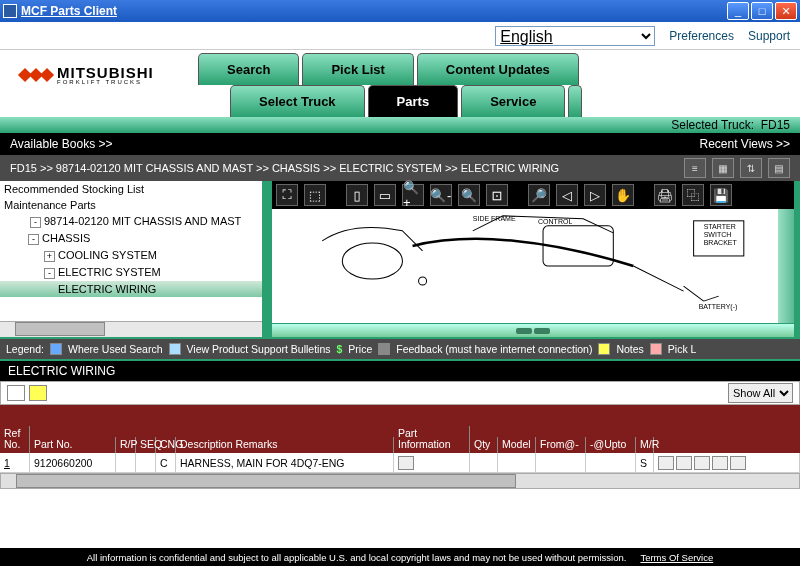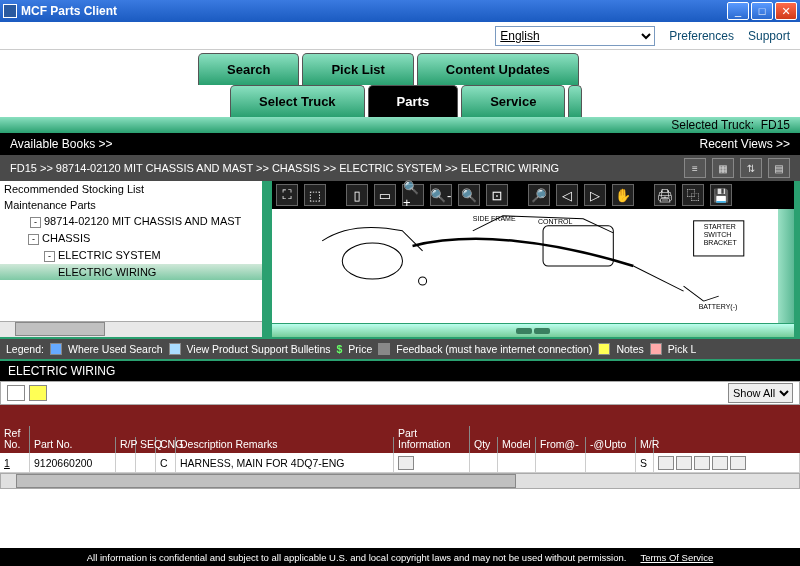--- a/index.html
+++ b/index.html
@@ -1,25 +1,25 @@
 <!DOCTYPE html>
 <html><head>
 <meta charset="utf-8">
 <style>
 * { margin: 0; padding: 0; box-sizing: border-box; font-family: Arial, sans-serif; }
 body { width: 800px; height: 566px; overflow: hidden; background: #fff; }
 
 .titlebar { height: 22px; background: linear-gradient(#3a7ae0, #1a5ac0); display: flex; align-items: center; padding: 0 3px; color: #fff; font-size: 12px; }
 .titlebar .icon { width: 14px; height: 14px; background: #2a5aa0; margin-right: 4px; border: 1px solid #fff; }
-.titlebar .title { flex: 1; font-weight: bold; }
+.titlebar .title { flex: 1; font-weight: bold; text-decoration: underline; }
 .winbtn { width: 22px; height: 18px; margin-left: 2px; border: 1px solid #fff; background: linear-gradient(#5a9aff,#2a6ad0); display:flex; align-items:center; justify-content:center; font-size:11px; color:#fff; cursor:pointer; border-radius:2px; }
 .winbtn.close { background: linear-gradient(#ff6a4a,#d03a1a); }
 
 .topbar { height: 28px; background: #fff; border-bottom: 1px solid #ccc; display:flex; align-items:center; padding: 0 10px; gap: 14px; justify-content:flex-end; }
-.lang-select { width: 160px; height: 20px; border: 1px solid #7a9ac0; font-size: 12px; background: #fff; text-decoration: underline; }
+.lang-select { width: 160px; height: 20px; border: 1px solid #7a9ac0; font-size: 16px; background: #fff; text-decoration: underline; }
 .toplink { color: #0c4a6e; font-size: 12px; cursor: pointer; }
 
 .logobar { height: 67px; background:#fff; display:flex; position:relative; }
 .logo { position:absolute; left:20px; top:14px; display:flex; align-items:center; gap:5px; }
 .logo-dia { display:flex; gap:1px; }
 .logo-dia span { width:10px; height:10px; background:#d30; transform: rotate(45deg); }
 .logo-text { font-weight:bold; letter-spacing:1px; font-size:15px; }
 .logo-sub { font-size:6px; letter-spacing:2px; margin-top:-2px; }
 
 .tabrow { position:absolute; display:flex; gap:3px; }
@@ -93,20 +93,31 @@
 
 <div class="topbar">
   <select class="lang-select">
     <option>English</option>
   </select>
   <span class="toplink">Preferences</span>
   <span class="toplink">Support</span>
 </div>
 
 <div class="logobar">
+  <div class="logo">
+    <div class="logo-dia">
+        <span></span>
+        <span></span>
+        <span></span>
+      </div>
+    <div>
+      <div class="logo-text">MITSUBISHI</div>
+      <div class="logo-sub">FORKLIFT TRUCKS</div>
+    </div>
+  </div>
   <div class="tabrow r1">
     <div class="tab">Search</div>
     <div class="tab">Pick List</div>
     <div class="tab">Content Updates</div>
   </div>
   <div class="tabrow r2">
     <div class="tab">Select Truck</div>
     <div class="tab active">Parts</div>
     <div class="tab">Service</div>
     <div class="tab stub"></div>
@@ -130,20 +141,21 @@
   <div class="bicon">⇅</div>
   <div class="bicon">▤</div>
 </div>
 
 <div class="mainrow">
   <div class="tree">
     <div class="tree-item">Recommended Stocking List</div>
     <div class="tree-item">Maintenance Parts</div>
     <div class="tree-item indent1"><span class="exp">-</span><span>98714-02120 MIT CHASSIS AND MAST</span></div>
     <div class="tree-item indent2"><span class="exp">-</span><span>CHASSIS</span></div>
+    <div class="tree-item indent3"><span class="exp">+</span><span>COOLING SYSTEM</span></div>
     <div class="tree-item indent3"><span class="exp">-</span><span>ELECTRIC SYSTEM</span></div>
     <div class="tree-item indent4 sel">ELECTRIC WIRING</div>
     <div class="tree-scroll">
         <div class="thumb"></div>
       </div>
   </div>
 
   <div class="viewer">
     <div class="vtoolbar">
       <div class="vbtn">⛶</div>

